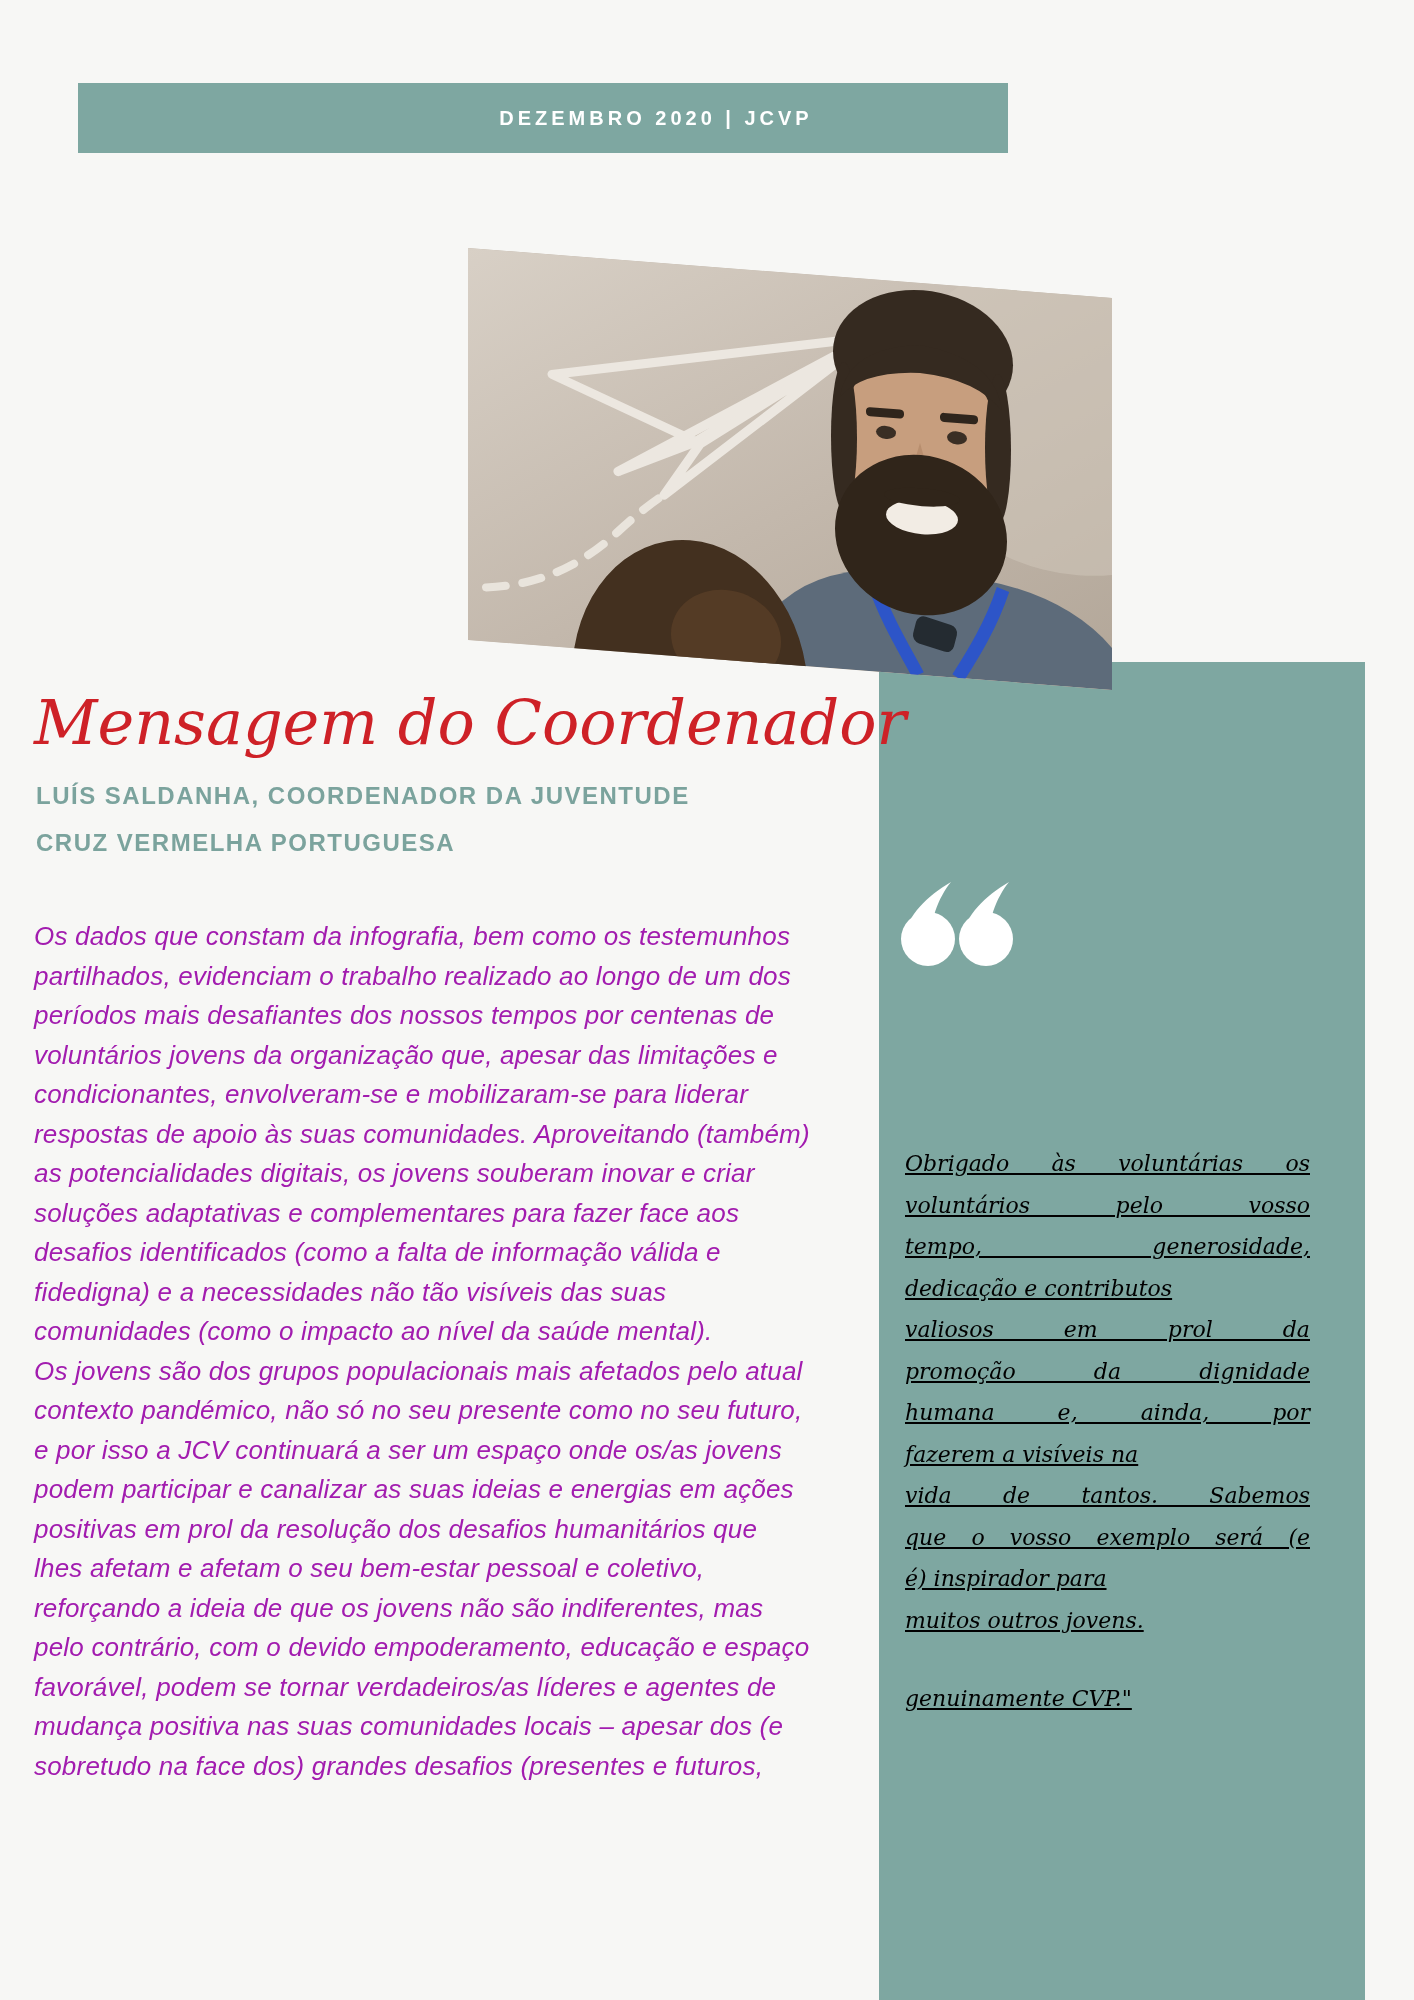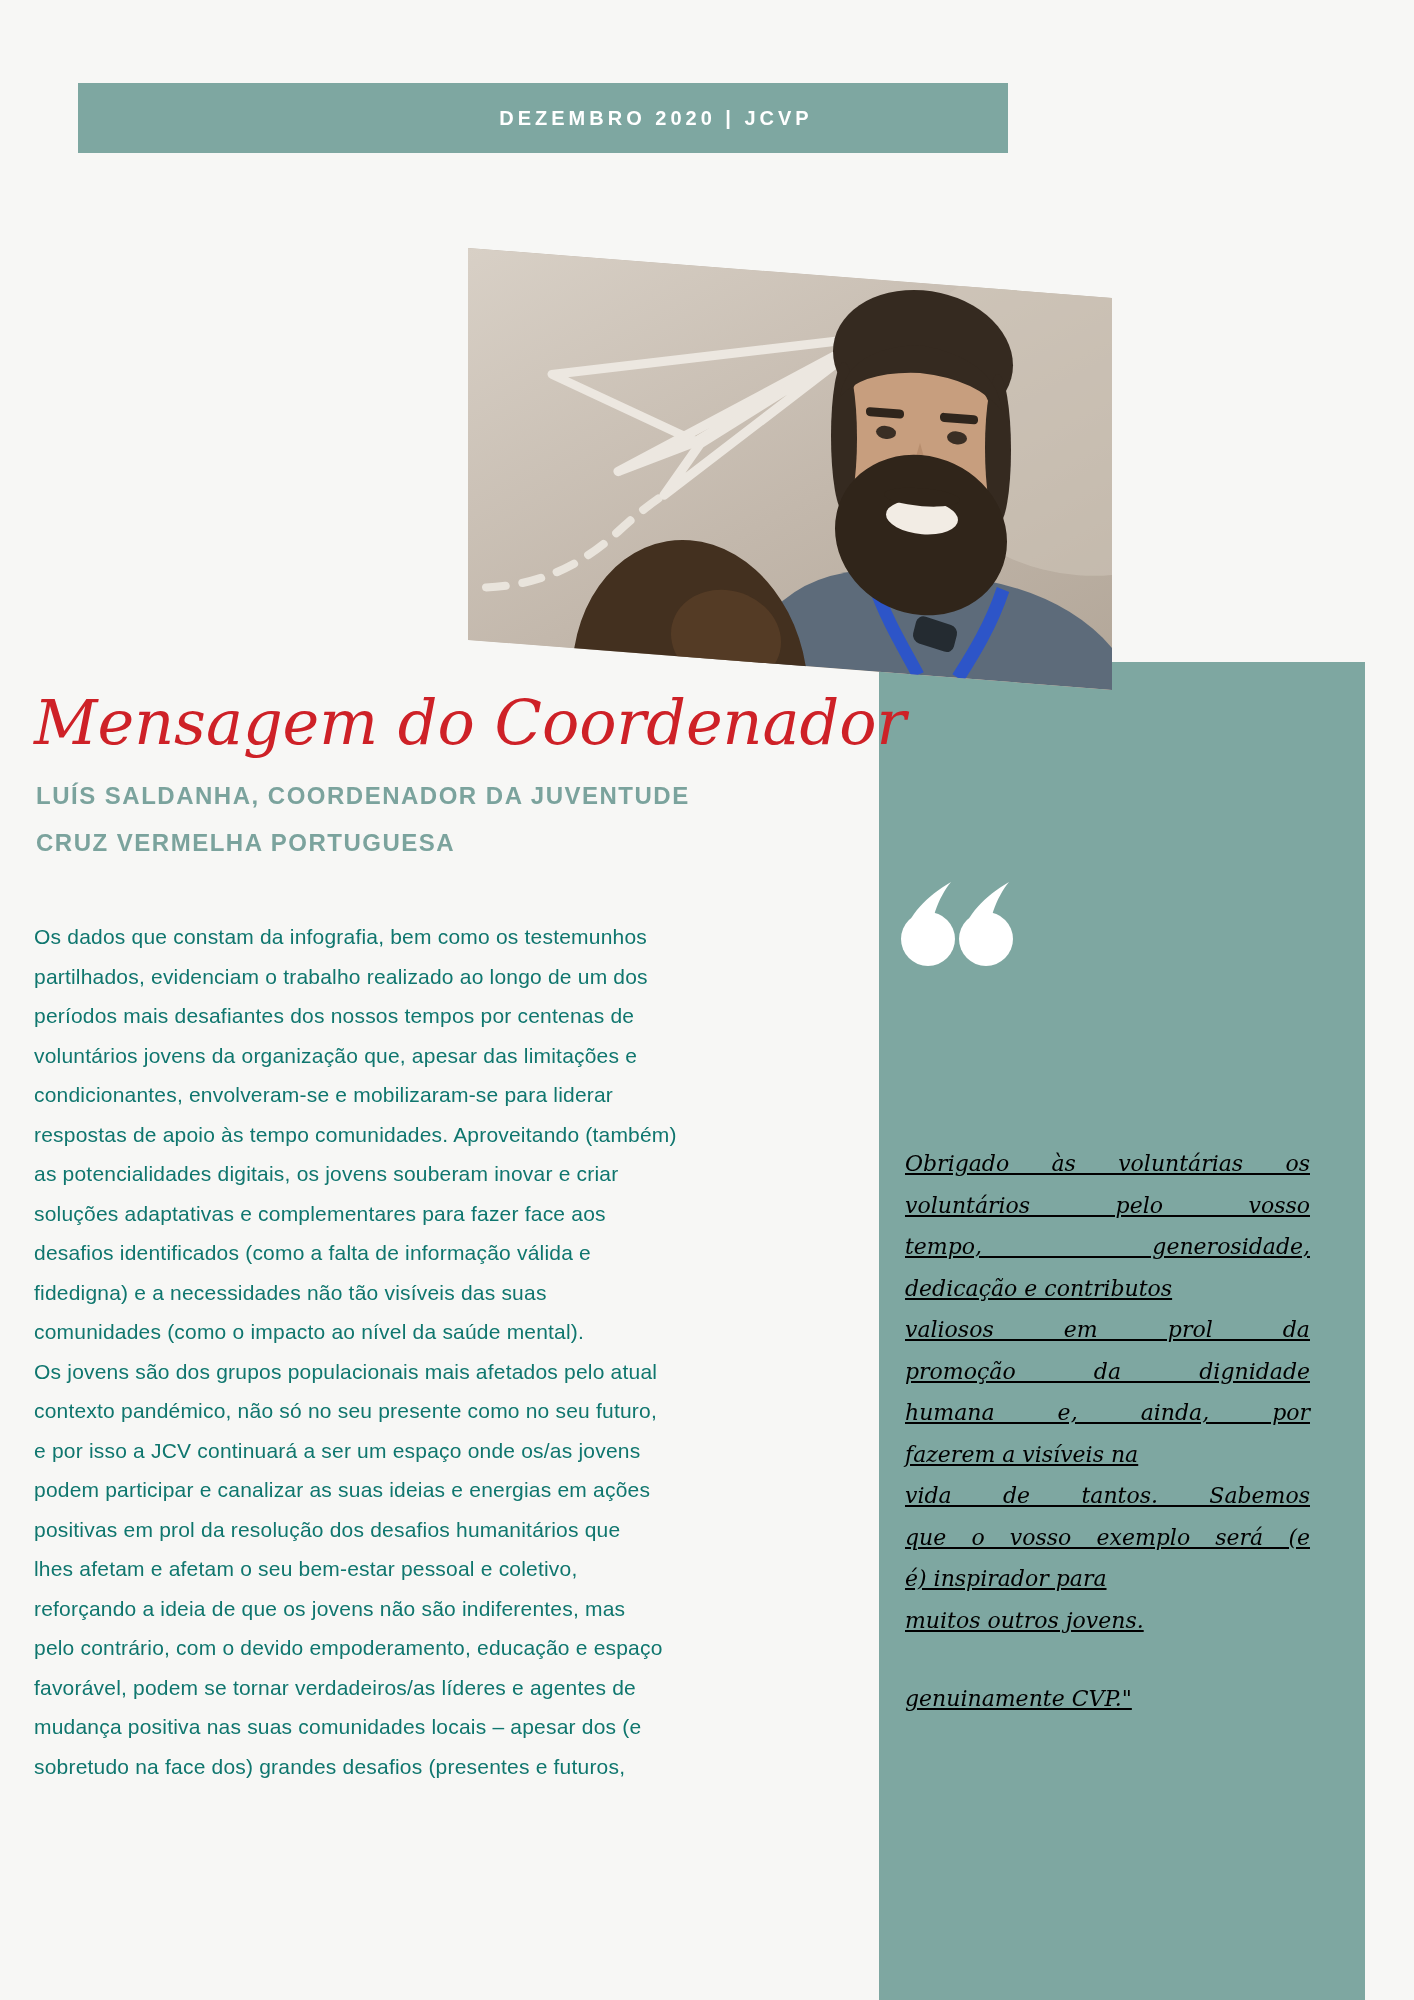--- a/index.html
+++ b/index.html
@@ -32,21 +32,21 @@
     font-family:"DejaVu Serif","Liberation Serif",serif;font-style:italic;
     font-size:62px;line-height:72px;color:#ce2127;white-space:nowrap;
   }
   .subtitle{
     position:absolute;left:36px;top:772px;width:780px;z-index:4;
     color:#7ba39d;font-size:24px;font-weight:bold;letter-spacing:1.5px;
     line-height:47px;white-space:nowrap;
   }
   .article-body{
     position:absolute;left:34px;top:917px;width:810px;z-index:4;
-    color:#0f766e;font-size:21px;line-height:39.5px;letter-spacing:0.2px;
+    color:#a21caf;font-size:26px;line-height:39.5px;letter-spacing:0.2px;font-style:italic;
   }
   .article-body .line{white-space:nowrap;}
   .quote-mark{position:absolute;left:901px;top:880px;z-index:4;}
   .quote-text{
     position:absolute;left:905px;width:405px;z-index:4;
     font-family:"DejaVu Serif","Liberation Serif",serif;font-style:italic;
     font-size:22px;line-height:41.5px;color:#000000;text-decoration:underline;
   }
   .quote-text.p1{top:1143px;}
   .quote-text.p2{top:1678px;}
@@ -118,21 +118,21 @@
   <div>LUÍS SALDANHA, COORDENADOR DA JUVENTUDE</div>
   <div>CRUZ VERMELHA PORTUGUESA</div>
 </div>
 
 <div class="article-body">
     <div class="line">Os dados que constam da infografia, bem como os testemunhos</div>
     <div class="line">partilhados, evidenciam o trabalho realizado ao longo de um dos</div>
     <div class="line">períodos mais desafiantes dos nossos tempos por centenas de</div>
     <div class="line">voluntários jovens da organização que, apesar das limitações e</div>
     <div class="line">condicionantes, envolveram-se e mobilizaram-se para liderar</div>
-    <div class="line">respostas de apoio às tempo comunidades. Aproveitando (também)</div>
+    <div class="line">respostas de apoio às suas comunidades. Aproveitando (também)</div>
     <div class="line">as potencialidades digitais, os jovens souberam inovar e criar</div>
     <div class="line">soluções adaptativas e complementares para fazer face aos</div>
     <div class="line">desafios identificados (como a falta de informação válida e</div>
     <div class="line">fidedigna) e a necessidades não tão visíveis das suas</div>
     <div class="line">comunidades (como o impacto ao nível da saúde mental).</div>
     <div class="line">Os jovens são dos grupos populacionais mais afetados pelo atual</div>
     <div class="line">contexto pandémico, não só no seu presente como no seu futuro,</div>
     <div class="line">e por isso a JCV continuará a ser um espaço onde os/as jovens</div>
     <div class="line">podem participar e canalizar as suas ideias e energias em ações</div>
     <div class="line">positivas em prol da resolução dos desafios humanitários que</div>

